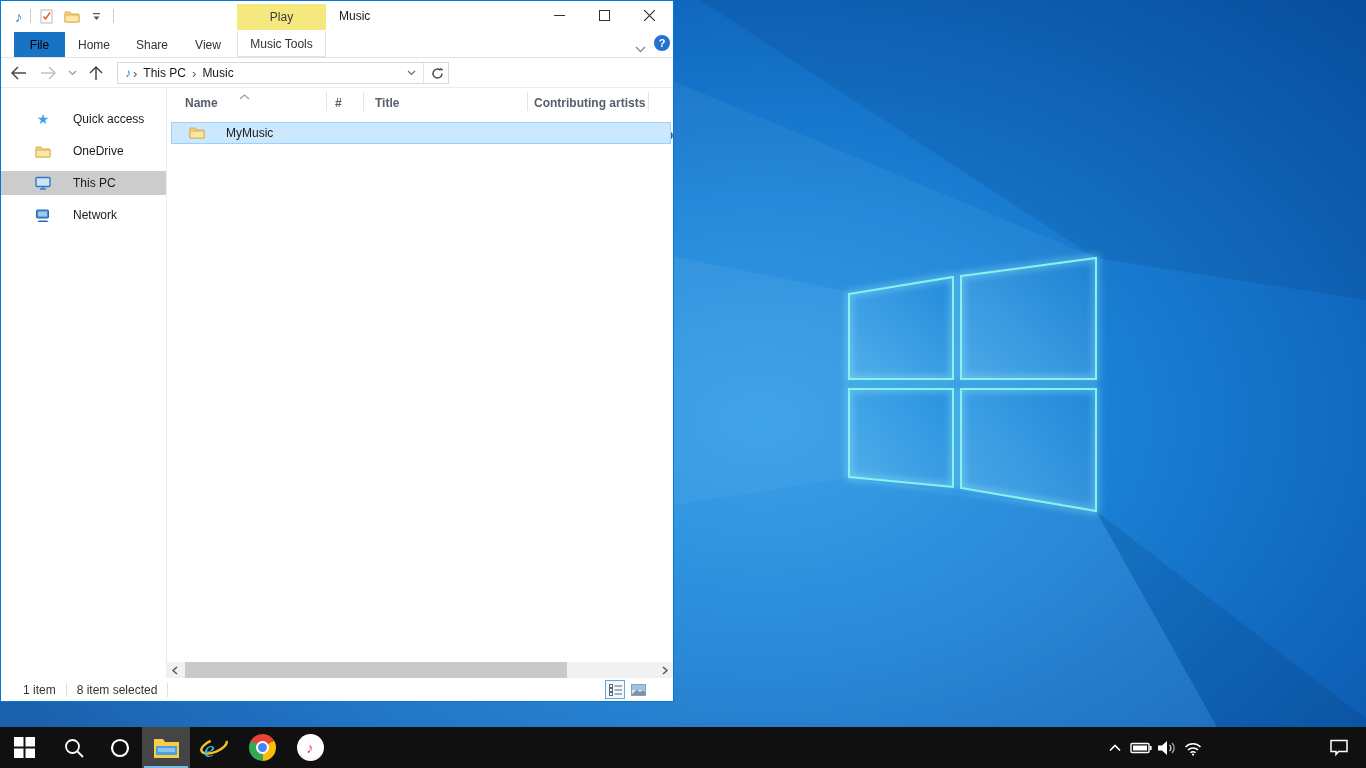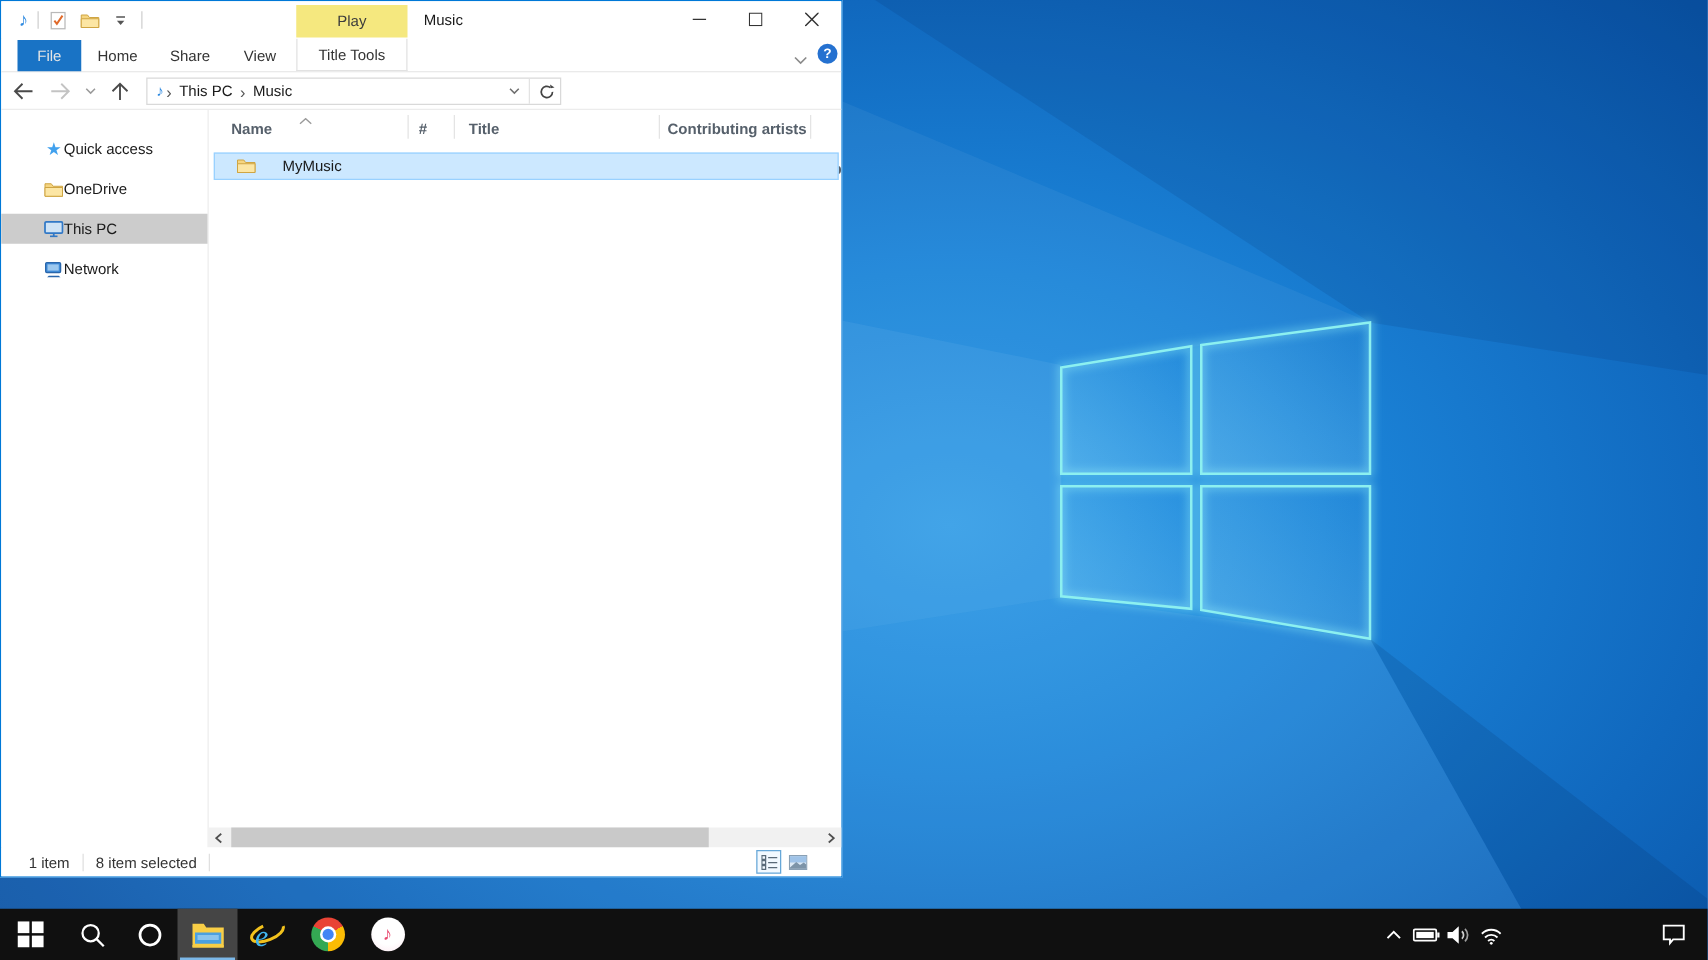--- a/index.html
+++ b/index.html
@@ -19,21 +19,21 @@
   .note-glyph { color:#2f8ae0; font-size:15px; line-height:1; }
   .qat-btn { display:flex; align-items:center; justify-content:center; width:18px; height:20px; }
   .play-label { position:absolute; left:236px; top:3px; width:89px; height:26px; background:#f5e87f;
     display:flex; align-items:center; justify-content:center; font-size:12px; color:#3c3c3c; }
   .win-title { position:absolute; left:338px; top:0; height:30px; display:flex; align-items:center; font-size:12px; color:#1a1a1a; }
   .caption-btns { position:absolute; right:1px; top:0; display:flex; }
   .caption-btn { width:45px; height:29px; display:flex; align-items:center; justify-content:center; }
 
   .tabrow { position:absolute; left:0; top:30px; width:100%; height:27px; background:#fff; border-bottom:1px solid #e4e4e4; }
   .tab { position:absolute; top:1px; height:25px; display:flex; align-items:center; justify-content:center; font-size:12px; color:#333; }
-  .tab-file { left:13px; width:51px; background:#1973c5; color:#e5e5e5; }
+  .tab-file { left:13px; width:51px; background:#1973c5; color:#000000; }
   .tab-home { left:69px; width:48px; }
   .tab-share { left:127px; width:48px; }
   .tab-view { left:183px; width:48px; }
   .tab-musictools { left:236px; width:89px; border:1px solid #e2e2e2; border-top:none; background:#fff; height:26px; top:0; }
   .ribbon-caret { position:absolute; left:634px; top:8px; }
   .help-btn { position:absolute; left:653px; top:4px; width:16px; height:16px; border-radius:50%; background:#2571d0;
     color:#fff; font-size:11px; font-weight:bold; display:flex; align-items:center; justify-content:center; }
 
   .addressrow { position:absolute; left:0; top:57px; width:100%; height:30px; background:#fff; border-bottom:1px solid #ececec; display:flex; align-items:center; }
   .nav-btn { display:flex; align-items:center; justify-content:center; }
@@ -46,21 +46,21 @@
   .search-box { position:absolute; left:458px; top:4px; width:205px; height:22px; border:1px solid #d9d9d9; background:#fff;
     display:flex; align-items:center; }
   .search-box input { border:none; outline:none; flex:1; font-size:12px; color:#444; padding:0 0 0 9px; font-family:"Liberation Sans",sans-serif; }
   .search-box input::placeholder { color:#767676; opacity:1; }
 
   .body { position:absolute; left:0; top:87px; width:672px; height:590px; background:#fff; }
   .sidebar { position:absolute; left:0; top:0; width:166px; height:100%; border-right:1px solid #ededed; padding-top:19px; }
   .side-item { position:relative; height:24px; margin-bottom:8px; display:flex; align-items:center; padding-left:36px; font-size:12px; color:#1a1a1a; }
   .side-item.selected { background:#cccccc; }
   .side-item .ic { position:absolute; left:34px; top:4px; width:16px; height:16px; display:flex; align-items:center; justify-content:center; }
-  .side-item span.lbl { margin-left:14px; }
+  .side-item span.lbl { margin-left:36px; }
   .star-glyph { color:#41a1ee; font-size:14px; line-height:1; }
 
   .filepane { position:absolute; left:166px; top:0; width:506px; height:100%; }
   .colheaders { position:absolute; left:0; top:0; width:100%; height:27px; font-size:12px; color:#56606b; }
   .colheaders .h { position:absolute; top:8px;font-weight:bold; }
   .colheaders .csep { position:absolute; top:4px; width:1px; height:19px; background:#e4e4e4; }
   .sortcaret { position:absolute; left:72px; top:1px; }
   .filerow { position:absolute; left:4px; right:2px; top:34px; height:22px; background:#cce8ff; border:1px solid #99d1ff;
     display:flex; align-items:center; font-size:12px; color:#1a1a1a; }
   .filerow .ic { margin-left:17px; width:16px; height:14px; }
@@ -178,21 +178,21 @@
             </svg>
         </span>
       </div>
     </div>
 
     <div class="tabrow">
       <div class="tab tab-file">File</div>
       <div class="tab tab-home">Home</div>
       <div class="tab tab-share">Share</div>
       <div class="tab tab-view">View</div>
-      <div class="tab tab-musictools">Title Tools</div>
+      <div class="tab tab-musictools">Music Tools</div>
       <span class="ribbon-caret">
         <svg width="11" height="7" viewBox="0 0 11 7">
             <path d="M1,1 L5.5,5.5 L10,1" fill="none" stroke="#8a8a8a" stroke-width="1.3"></path>
           </svg>
       </span>
       <span class="help-btn">?</span>
     </div>
 
     <div class="addressrow">
       <span class="nav-btn" style="width:34px;">

